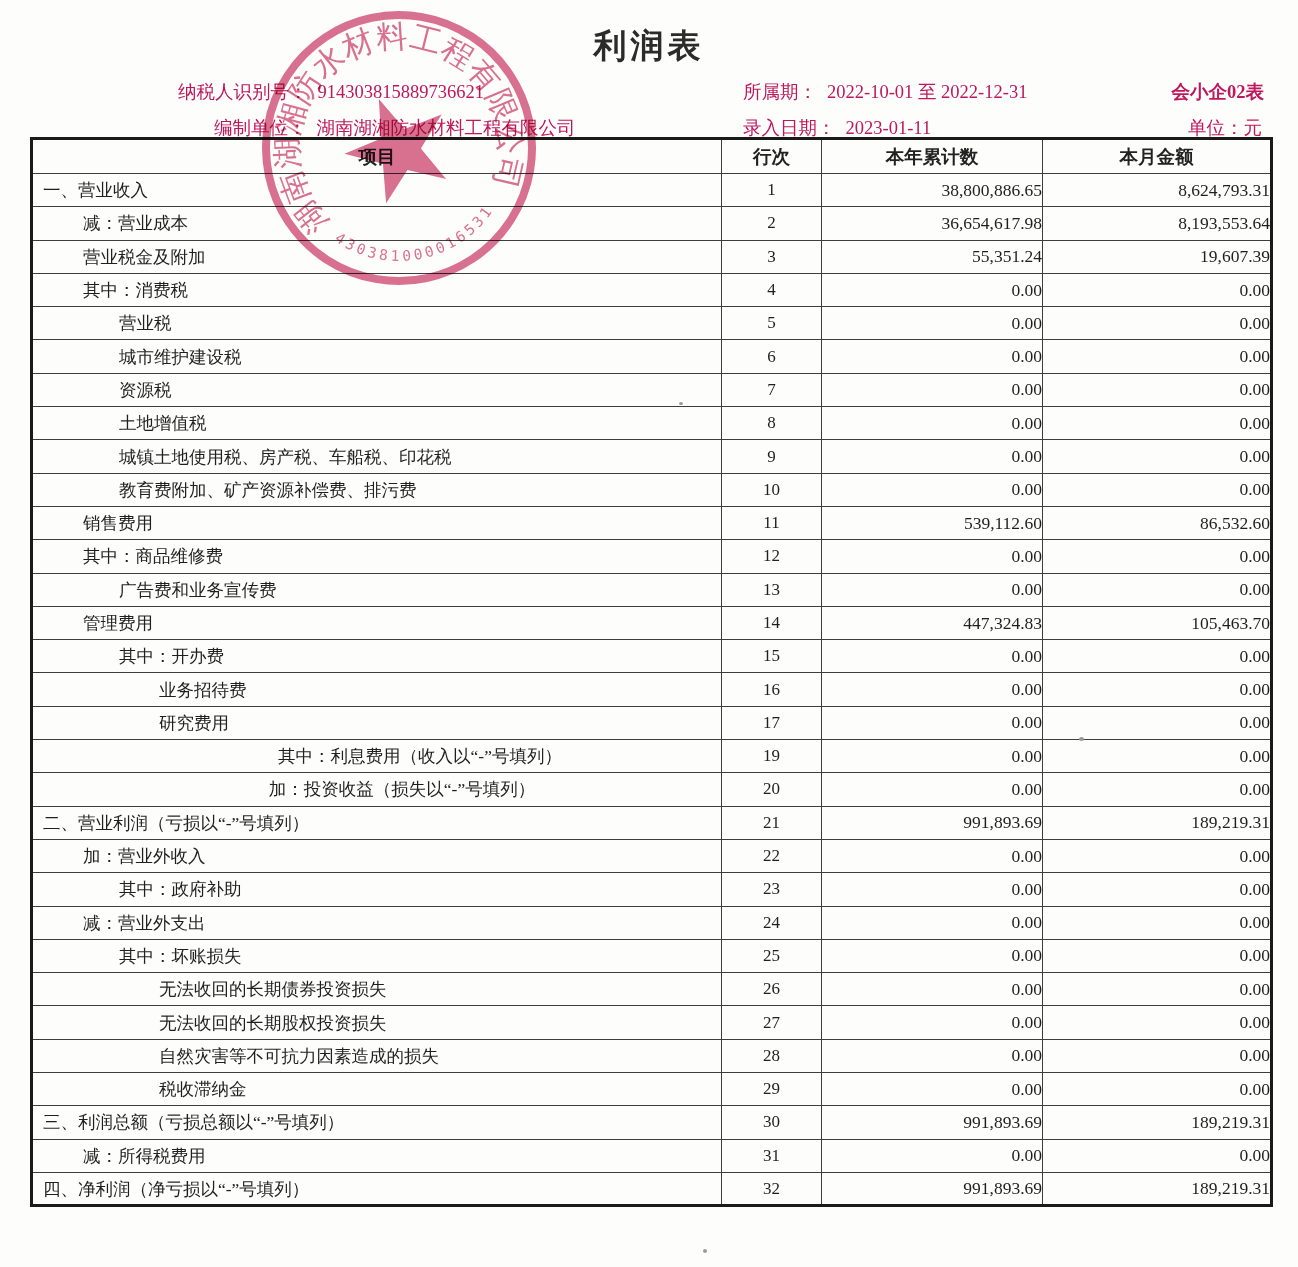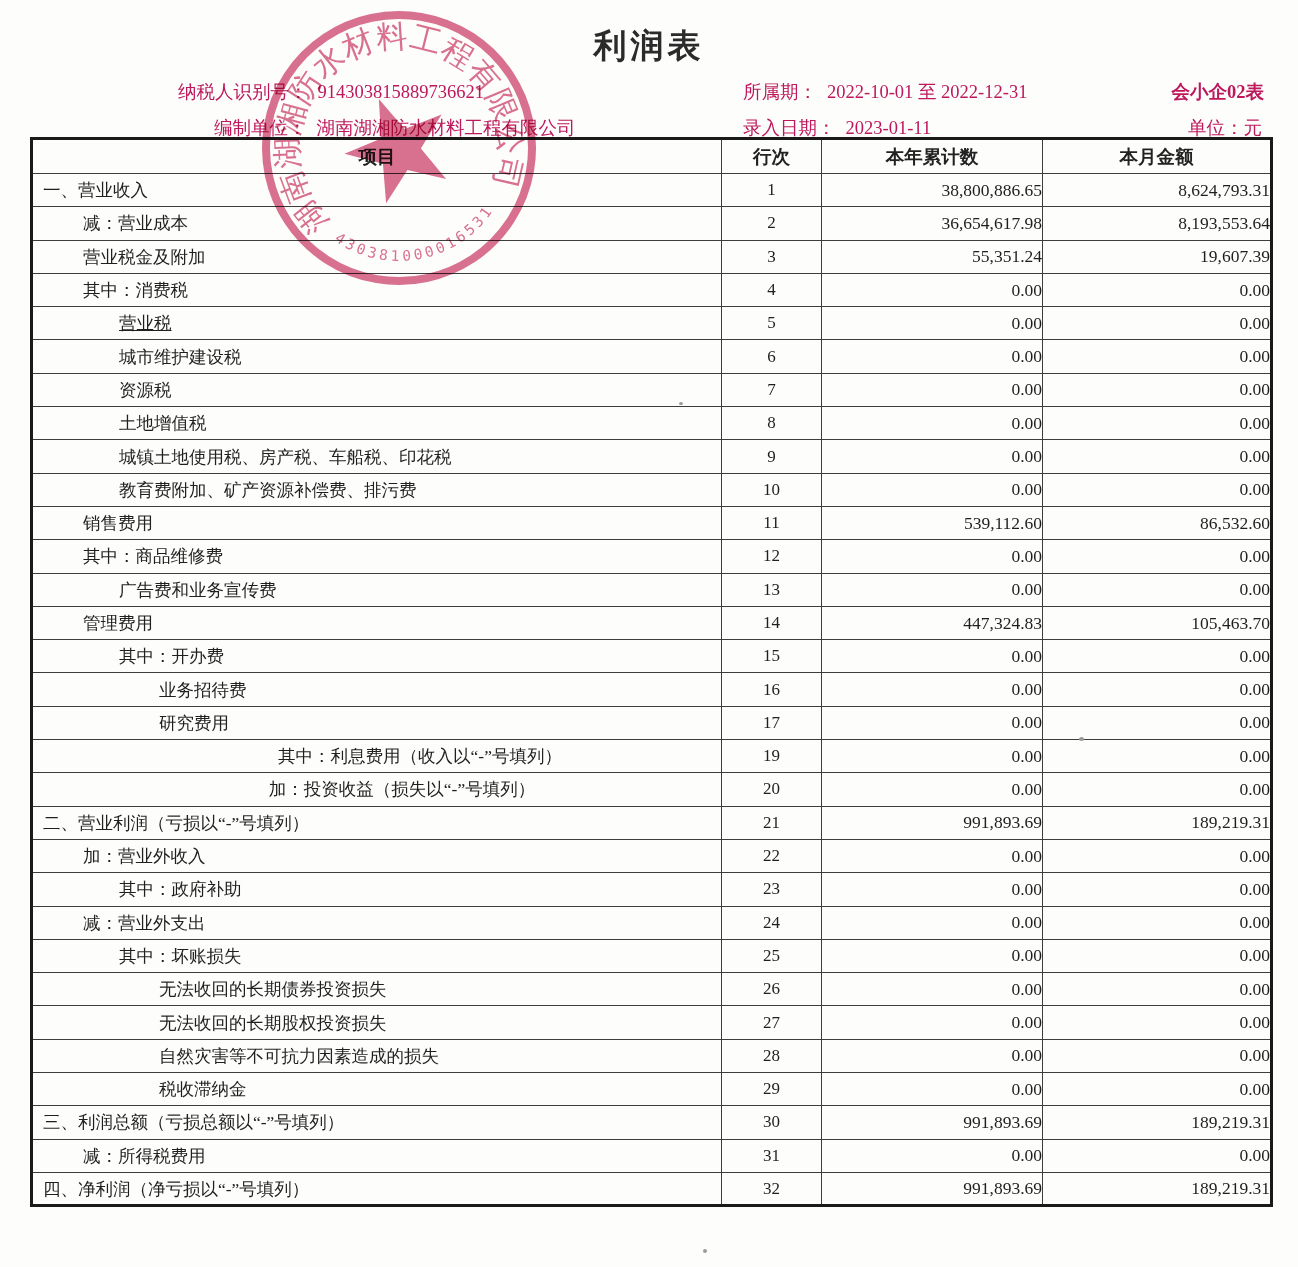--- a/index.html
+++ b/index.html
@@ -104,21 +104,21 @@
     <td class="ytd">55,351.24</td>
     <td class="month">19,607.39</td>
   </tr>
       <tr>
     <td class="item" style="padding-left: 50px;">其中：消费税</td>
     <td class="line">4</td>
     <td class="ytd">0.00</td>
     <td class="month">0.00</td>
   </tr>
       <tr>
-    <td class="item" style="padding-left: 86px; text-decoration: underline;">营业税</td>
+    <td class="item" style="padding-left: 86px;">营业税</td>
     <td class="line">5</td>
     <td class="ytd">0.00</td>
     <td class="month">0.00</td>
   </tr>
       <tr>
     <td class="item" style="padding-left: 86px;">城市维护建设税</td>
     <td class="line">6</td>
     <td class="ytd">0.00</td>
     <td class="month">0.00</td>
   </tr>

